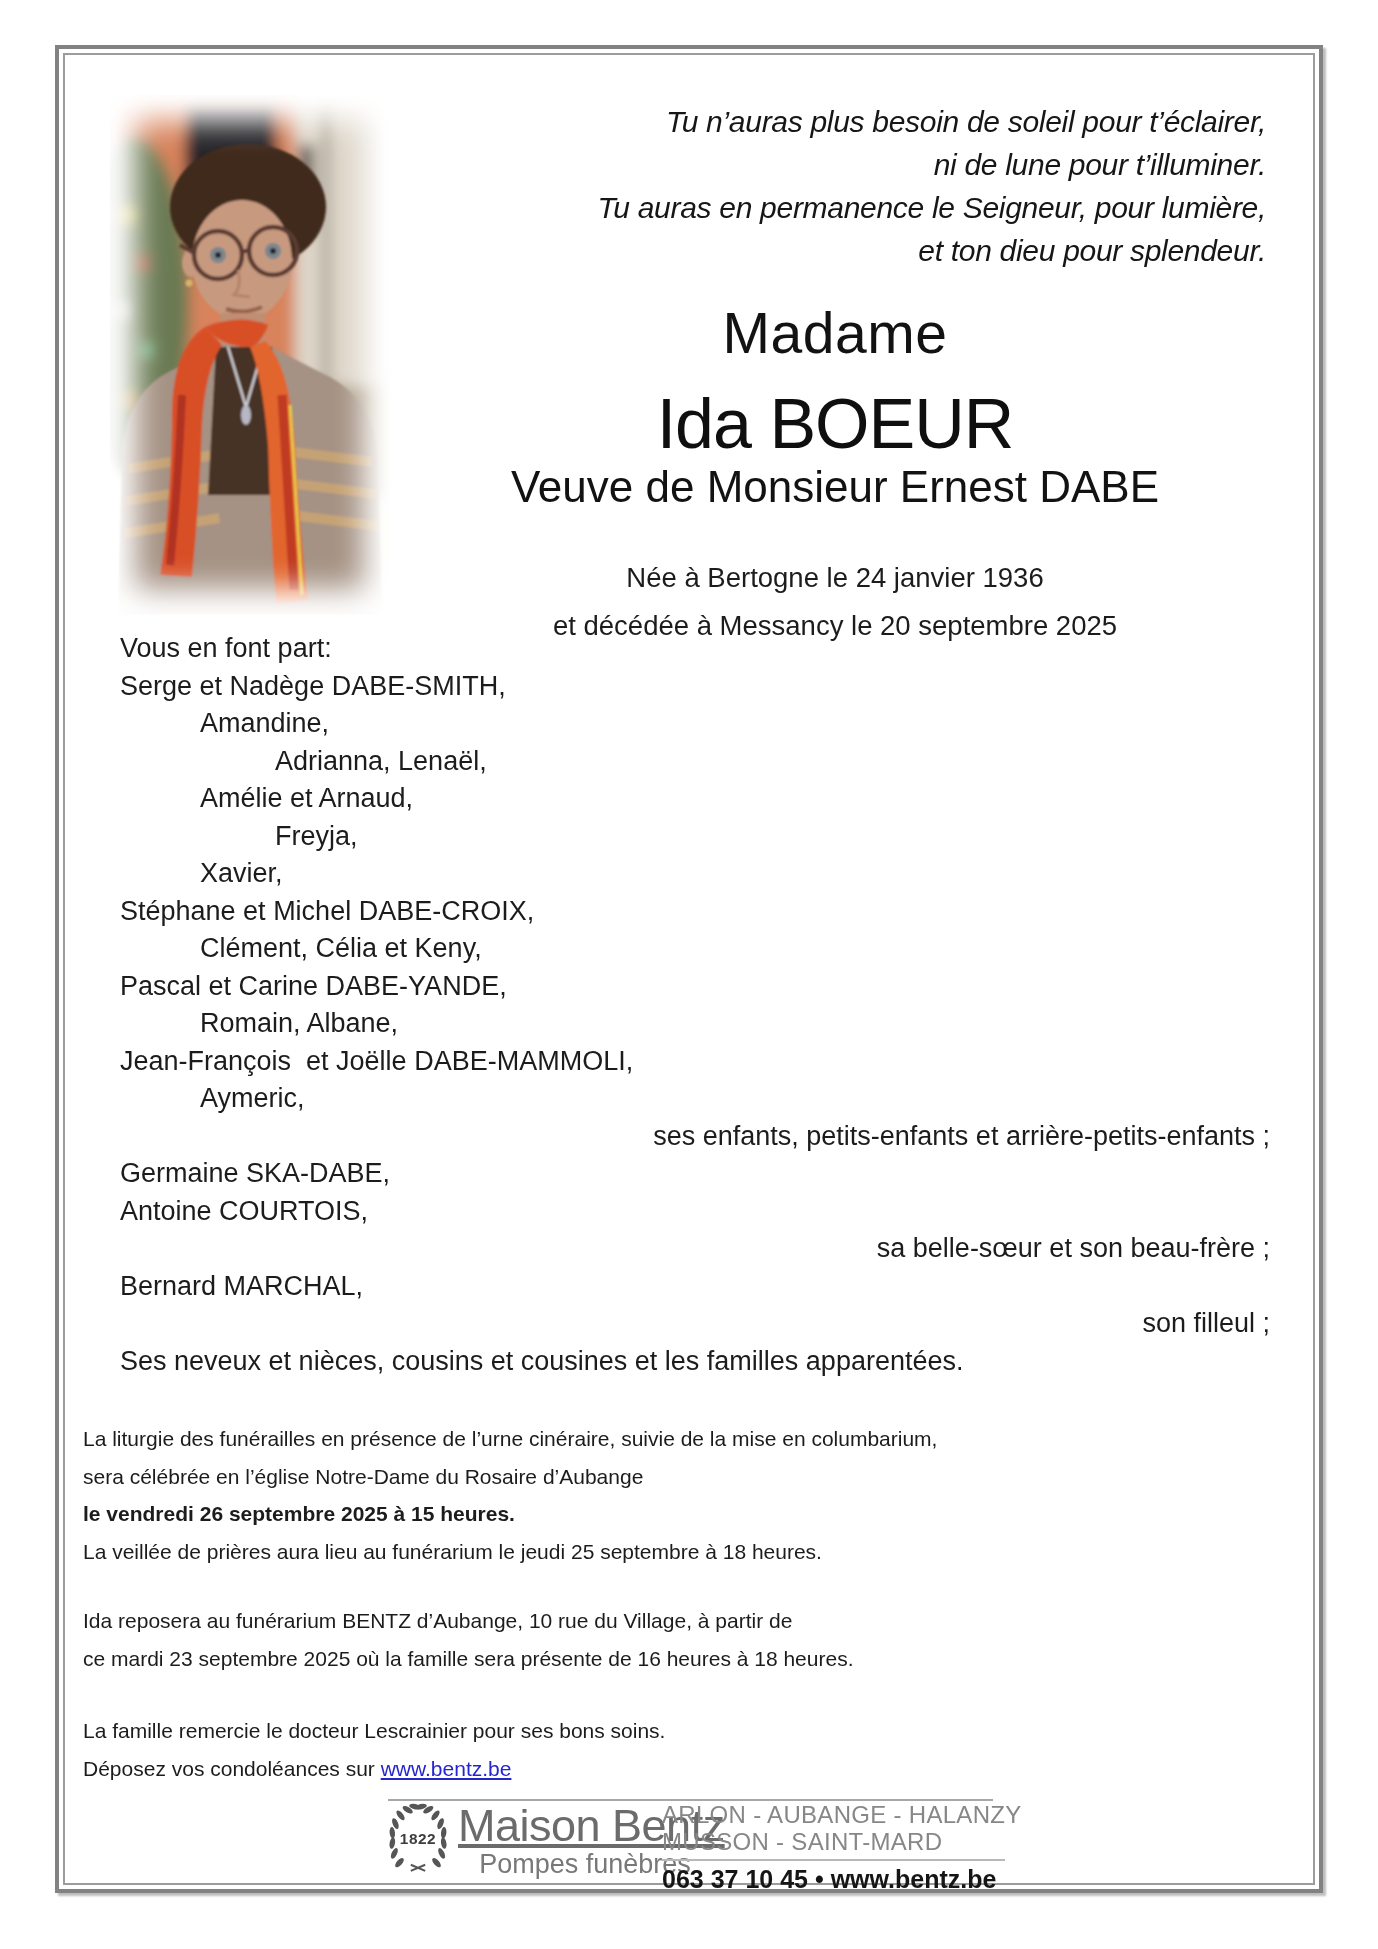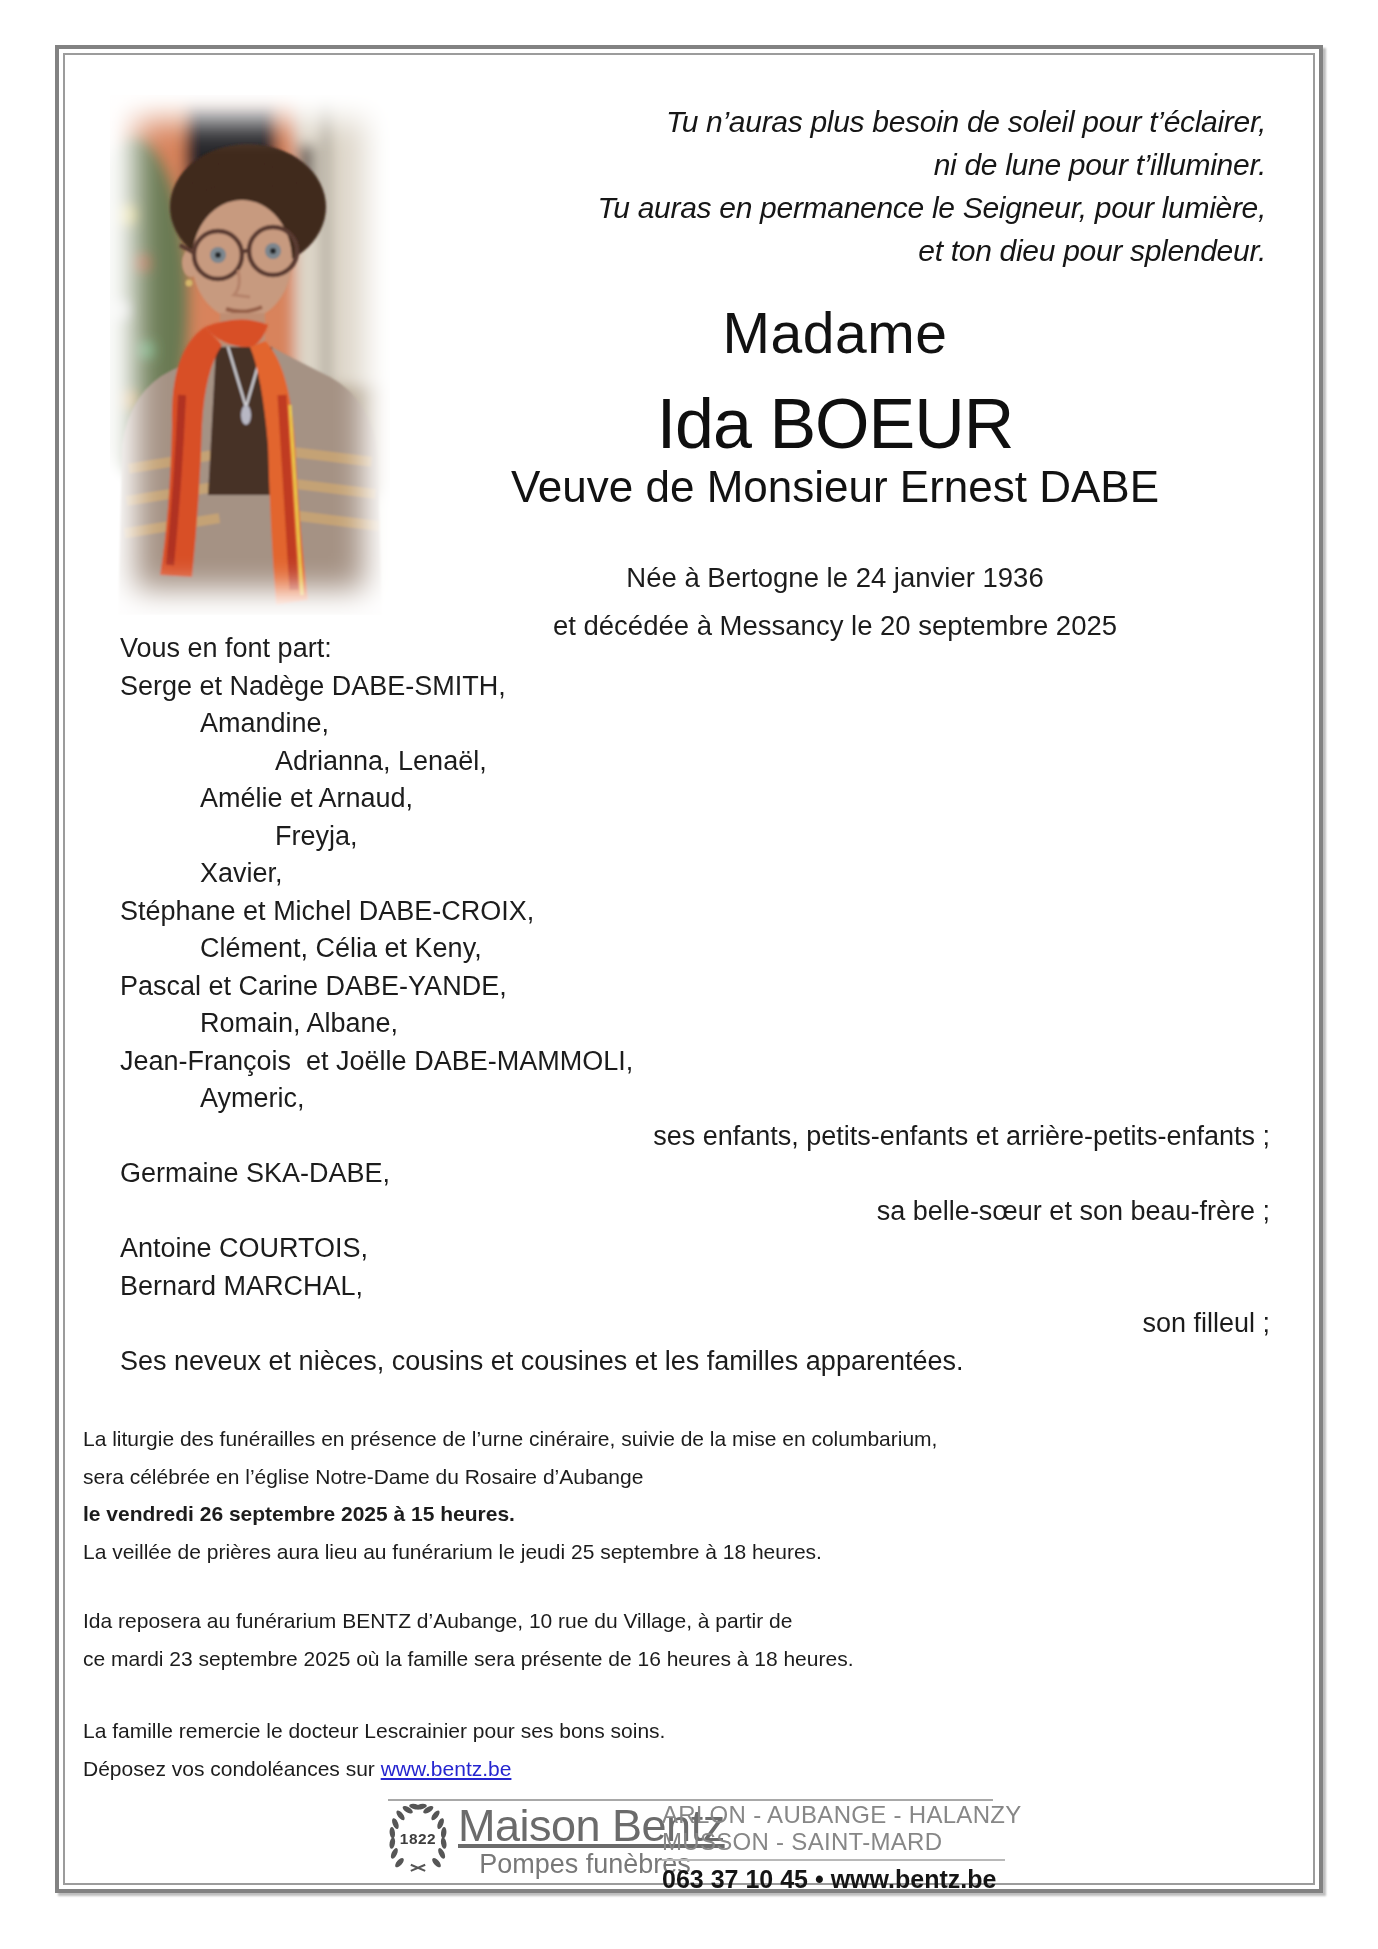--- a/index.html
+++ b/index.html
@@ -160,22 +160,22 @@
       <div class="fam-row ind2">Freyja,</div>
       <div class="fam-row ind1">Xavier,</div>
       <div class="fam-row ind0">Stéphane et Michel DABE-CROIX,</div>
       <div class="fam-row ind1">Clément, Célia et Keny,</div>
       <div class="fam-row ind0">Pascal et Carine DABE-YANDE,</div>
       <div class="fam-row ind1">Romain, Albane,</div>
       <div class="fam-row ind0">Jean-François  et Joëlle DABE-MAMMOLI,</div>
       <div class="fam-row ind1">Aymeric,</div>
       <div class="fam-row ind0 right">ses enfants, petits-enfants et arrière-petits-enfants ;</div>
       <div class="fam-row ind0">Germaine SKA-DABE,</div>
+      <div class="fam-row ind0">Antoine COURTOIS,</div>
       <div class="fam-row ind0 right">sa belle-sœur et son beau-frère ;</div>
-      <div class="fam-row ind0">Antoine COURTOIS,</div>
       <div class="fam-row ind0">Bernard MARCHAL,</div>
       <div class="fam-row ind0 right">son filleul ;</div>
       <div class="fam-row ind0">Ses neveux et nièces, cousins et cousines et les familles apparentées.</div>
     </div>
 
   <div class="centerblock ceremony">
     <div>La liturgie des funérailles en présence de l’urne cinéraire, suivie de la mise en columbarium,</div>
     <div>sera célébrée en l’église Notre-Dame du Rosaire d’Aubange</div>
     <div class="bold">le vendredi 26 septembre 2025 à 15 heures.</div>
     <div>La veillée de prières aura lieu au funérarium le jeudi 25 septembre à 18 heures.</div>

